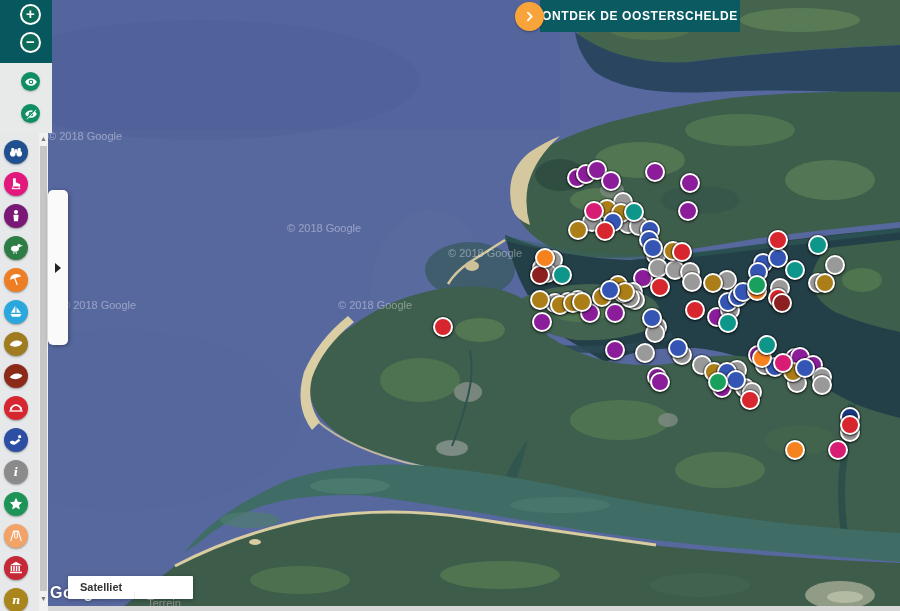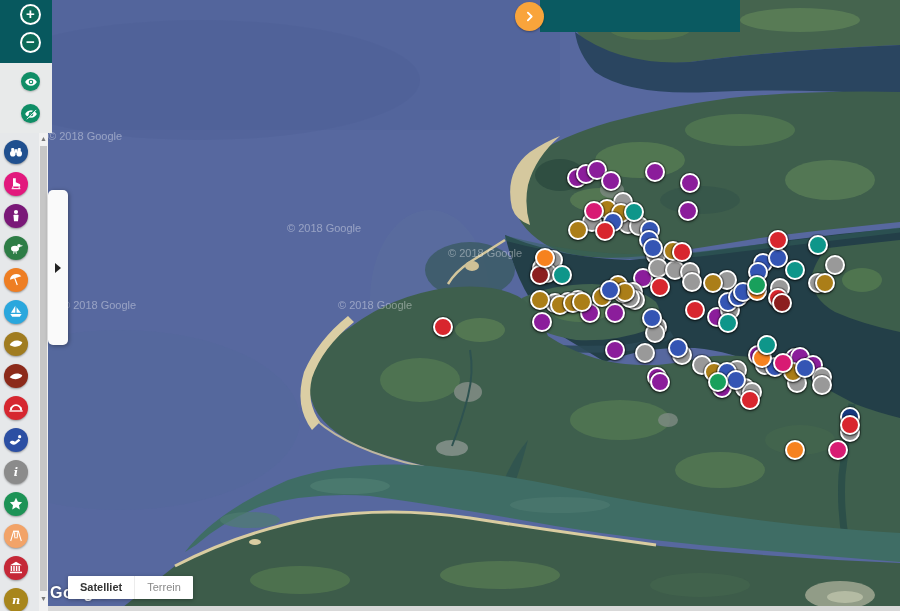--- a/index.html
+++ b/index.html
@@ -65,21 +65,21 @@
               background:#fafafa;border-radius:5px;box-shadow:1px 1px 4px rgba(0,0,0,.35);
               display:flex;align-items:center;justify-content:center;cursor:pointer;}
   #drawer-arrow{width:0;height:0;border-left:6px solid #222;
                 border-top:5px solid transparent;border-bottom:5px solid transparent;}
 
   
   #map-type{position:absolute;left:68px;top:576px;height:23px;z-index:6;display:flex;
             background:#fff;box-shadow:0 1px 4px rgba(0,0,0,.3);border-radius:1px;}
   .mt-option{padding:0 12px;font-size:11px;line-height:23px;cursor:pointer;white-space:nowrap;}
   .mt-option.active{font-weight:bold;color:#333;}
-  .mt-option:not(.active){color:#8a8a8a;border-left:1px solid #ececec;}
+  .mt-option:not(.active){color:#8a8a8a;border-left:1px solid #ececec;margin-top:16px;}
 
   
   #h-scrollbar{position:absolute;left:48px;right:0;bottom:0;height:5px;
                background:#d9d9d9;z-index:8;}
 </style>
 </head>
 <body>
 
 <div class="stage">
 
@@ -277,20 +277,21 @@
     </div>
 
   <div id="google-logo">Google</div>
 
   <div id="banner">
     <span id="banner-chevron">
       <svg viewBox="0 0 24 24" fill="none" stroke="#fff" stroke-width="3.4" stroke-linecap="round" stroke-linejoin="round">
           <path d="M9 5l7 7-7 7"></path>
         </svg>
     </span>
+    <span class="label">ONTDEK DE OOSTERSCHELDE</span>
   </div>
 
   <div id="zoom-box">
     <div id="zoom-in" class="zoom-btn">+</div>
     <div id="zoom-out" class="zoom-btn">−</div>
   </div>
 
   <div id="eye-panel">
     <div id="eye-show" class="eye-btn">
       <svg viewBox="0 0 24 24">

